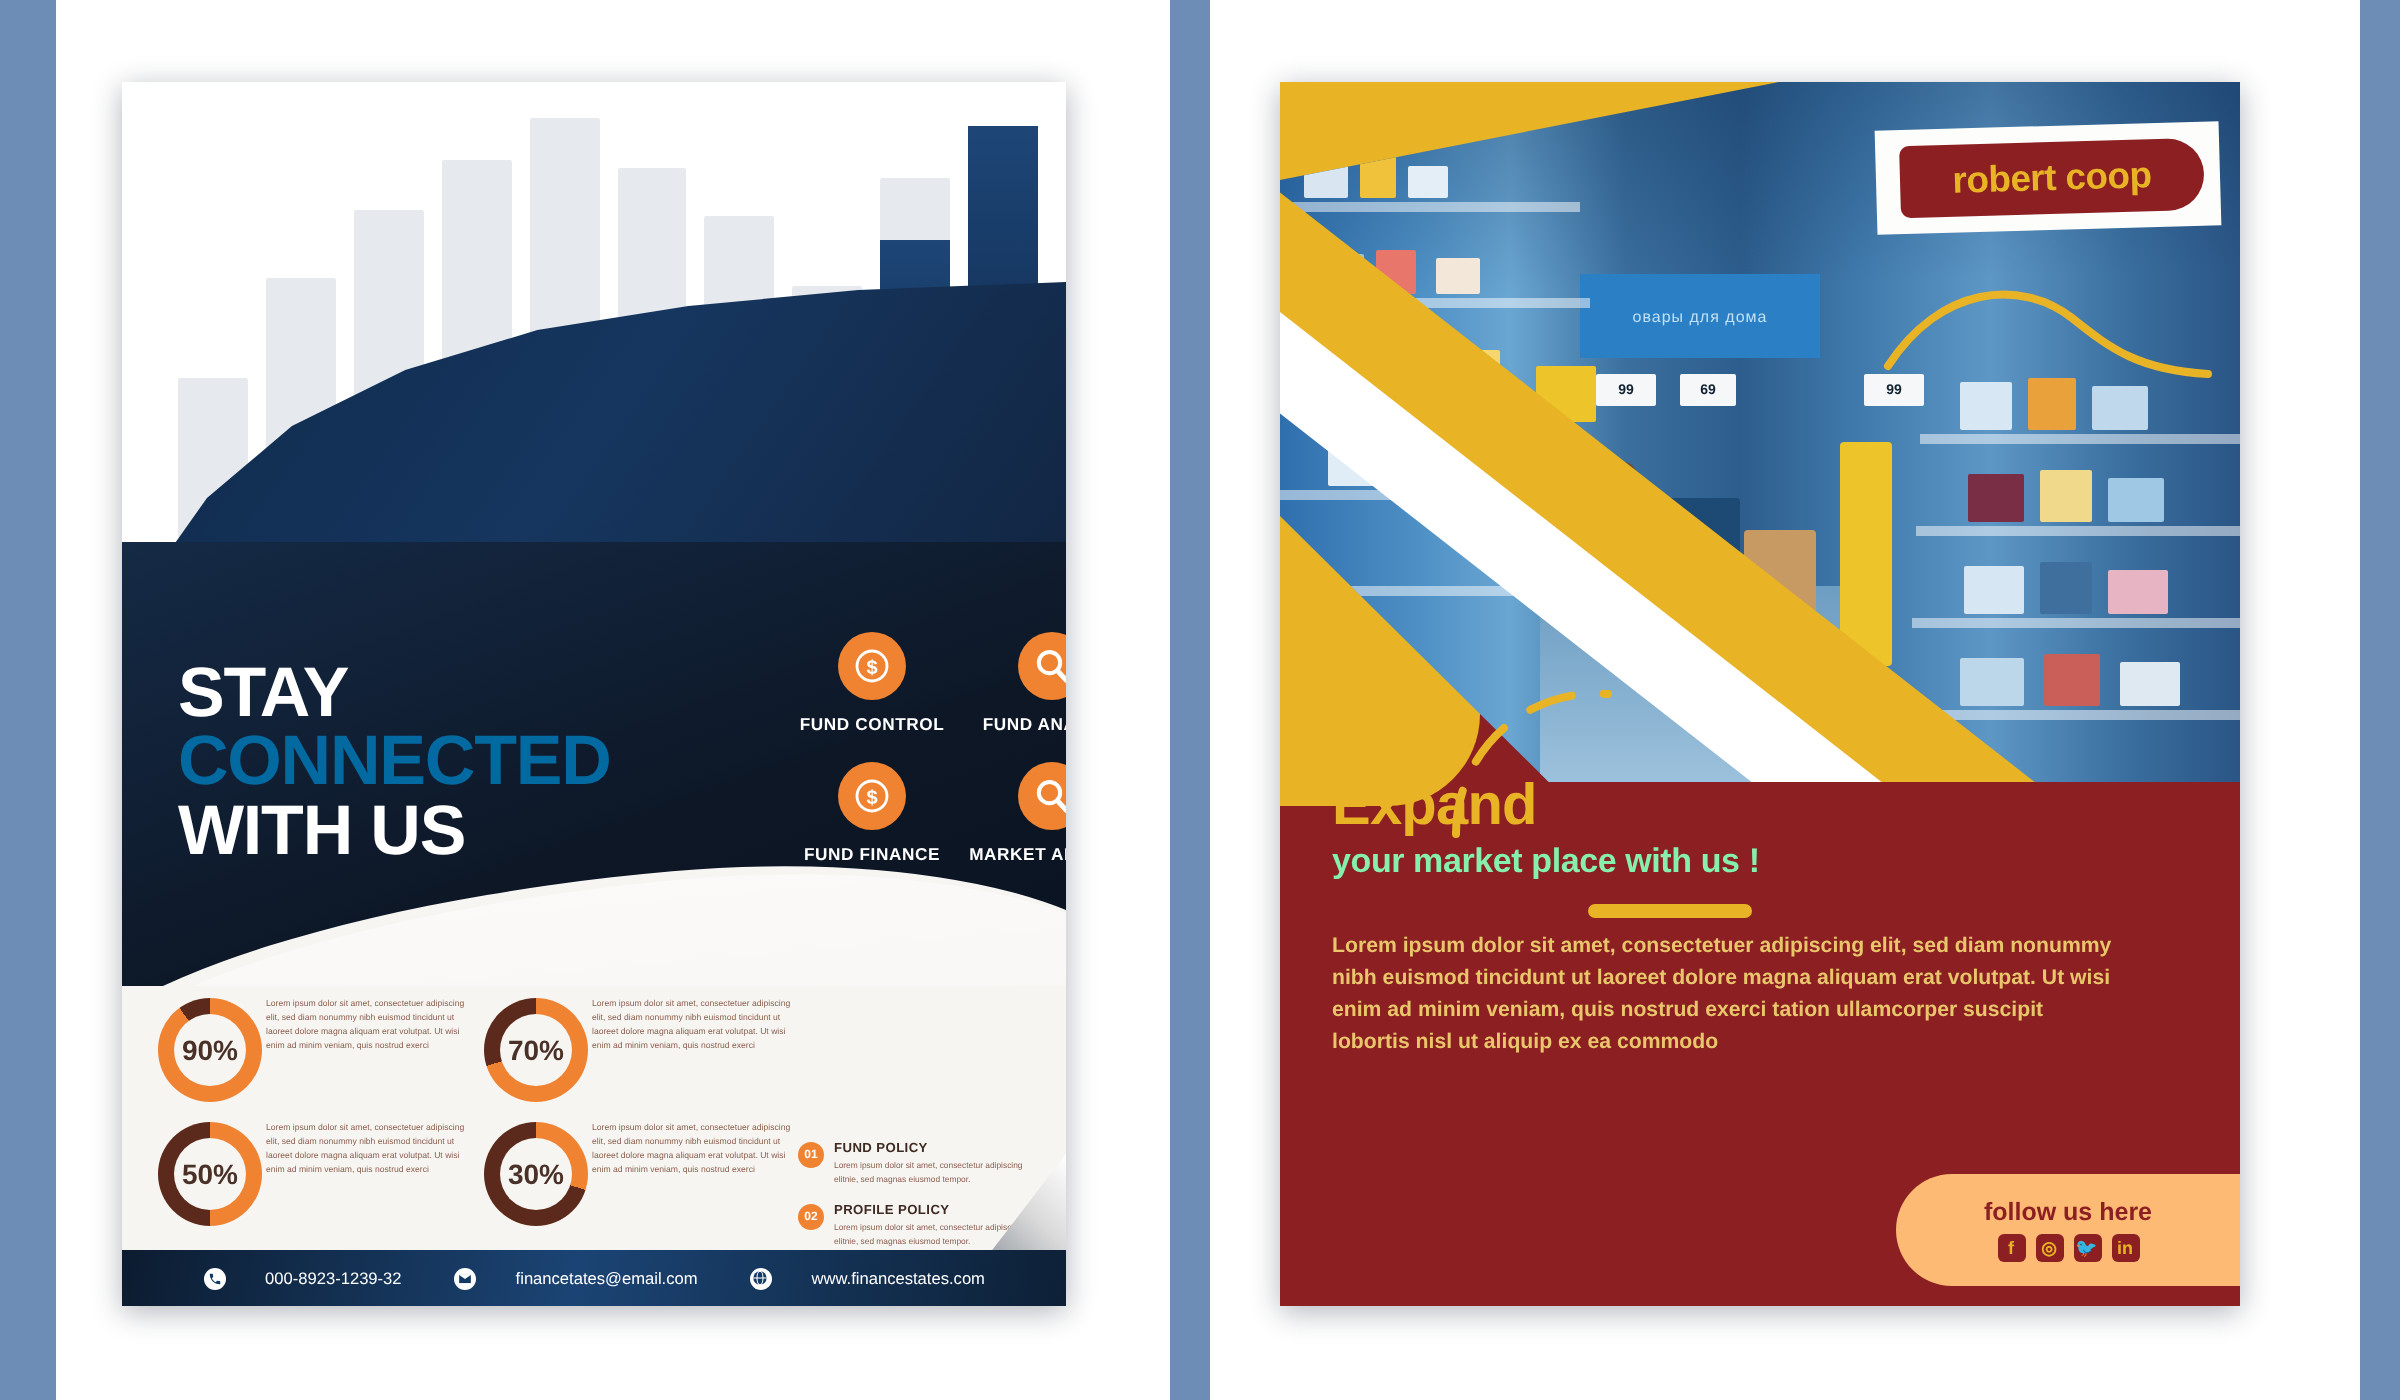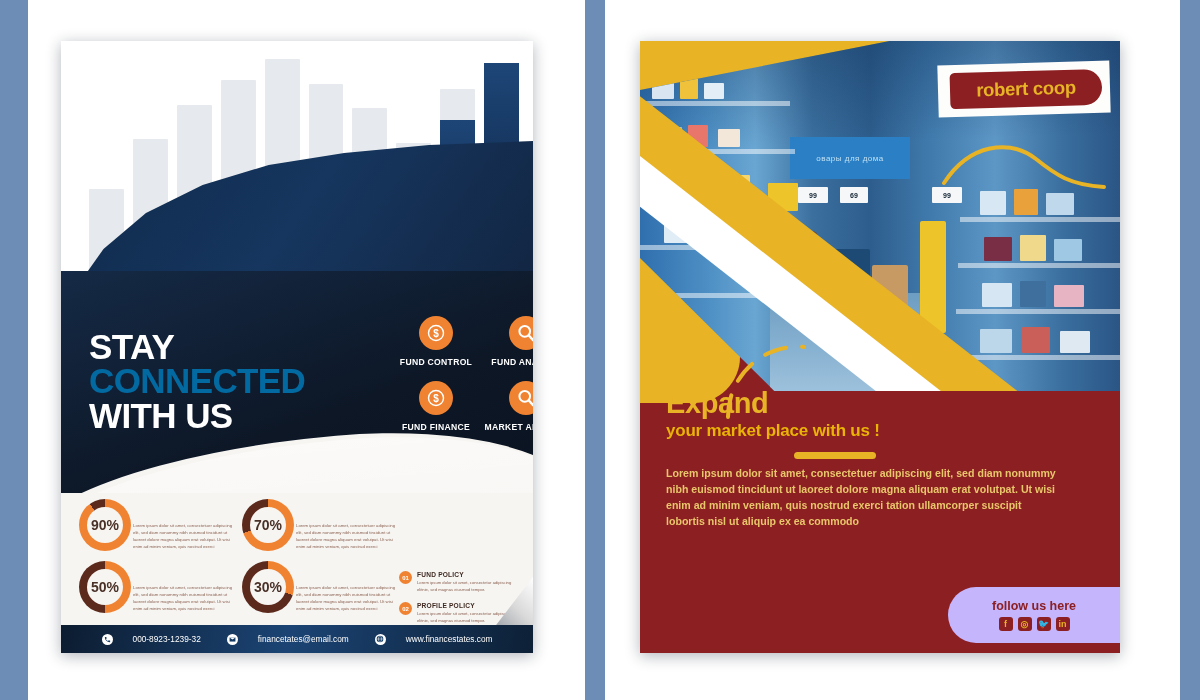--- a/index.html
+++ b/index.html
@@ -77,21 +77,21 @@
          display:grid; grid-template-columns:1fr 1fr; row-gap:14px; }
   .svc-cell { text-align:center; }
   .svc-ic { width:34px; height:34px; border-radius:50%; background:#ef8332; margin:0 auto 7px;
             display:flex; align-items:center; justify-content:center; }
   .svc-lbl { color:#fff; font-size:8.6px; font-weight:bold; letter-spacing:.3px; white-space:nowrap; }
 
   
   .lower { position:absolute; left:0; top:452px; width:472px; height:160px; background:#f7f5f2; }
   .donuts { position:absolute; left:18px; top:6px; width:320px; }
   .drow { display:flex; gap:6px; margin-bottom:10px; }
-  .dcell { display:flex; align-items:flex-end; gap:2px; width:157px; }
+  .dcell { display:flex; align-items:flex-start; gap:2px; width:157px; }
   .donut { width:52px; height:52px; border-radius:50%; flex:none;
            display:flex; align-items:center; justify-content:center; position:relative; }
   .donut::after { content:""; position:absolute; inset:8px; background:#f7f5f2; border-radius:50%; }
   .donut span { position:relative; z-index:2; font-size:14px; font-weight:bold; color:#4a3128; }
   .dtext { font-size:4.3px; line-height:1.62; color:#8a5f4e; }
 
   
   .policies { position:absolute; left:338px; top:78px; width:120px; }
   .pol { display:flex; gap:5px; margin-bottom:9px; }
   .pol-n { width:13px; height:13px; border-radius:50%; background:#ef8332; color:#fff;
@@ -164,31 +164,31 @@
   .tag-wrap { position:absolute; right:10px; top:22px; width:172px; height:52px; }
   .tag-paper { position:absolute; inset:0; background:#fdfdfb; transform:rotate(-1.6deg); }
   .tag-red { position:absolute; left:12px; top:8px; width:152px; height:36px;
     background:#8c1f22; border-radius:6px 22px 22px 6px; transform:rotate(-1.6deg);
     display:flex; align-items:center; justify-content:center; }
   .tag-red span { color:#e8b325; font-size:18.5px; font-weight:bold; letter-spacing:-.3px; }
 
   
   .rb-text { position:absolute; left:26px; top:348px; width:392px; z-index:6; }
   .exp-h { color:#e8b325; font-size:29px; font-weight:bold; letter-spacing:-.4px; line-height:1; }
-  .exp-s { color:#eab308; font-size:17px; font-weight:bold; margin-top:3px; letter-spacing:-.2px; }
+  .exp-s { color:#86efac; font-size:17px; font-weight:bold; margin-top:3px; letter-spacing:-.2px; }
   .exp-rule { width:82px; height:7px; background:#e8b325; border-radius:4px; margin:11px 0 0 128px; }
   .who-h { color:#e8b325; font-size:25px; font-weight:bold; margin-top:18px; letter-spacing:-.3px; }
   .who-p { color:#e9c66b; font-size:10.6px; line-height:1.52; margin-top:6px; font-weight:bold; }
 
   .contact { position:absolute; left:26px; bottom:18px; z-index:6; }
   .ct-h { color:#e8b325; font-size:13.5px; font-weight:bold; }
   .ct-l { color:#e8b325; font-size:12px; font-weight:bold; margin-top:2px; }
 
   .follow {
-    position:absolute; right:0; bottom:10px; width:172px; height:56px; background:#c4b5fd;
+    position:absolute; right:0; bottom:10px; width:172px; height:56px; background:#fdba74;
     border-radius:44px 0 0 44px; display:flex; flex-direction:column;
     align-items:center; justify-content:center; gap:4px; z-index:6;
   }
   .follow-t { color:#8c1f22; font-size:12.5px; font-weight:bold; }
   .socials { display:flex; gap:5px; }
   .soc { width:14px; height:14px; border-radius:3px; background:#8c1f22;
          display:flex; align-items:center; justify-content:center; color:#e8b325; font-size:9px; font-weight:bold; }
 </style>
 </head>
 <body>

